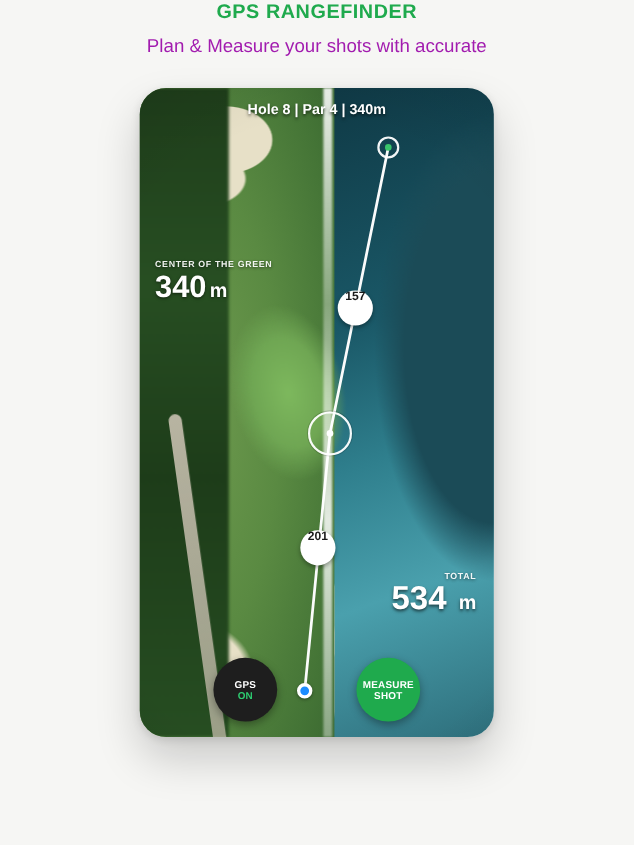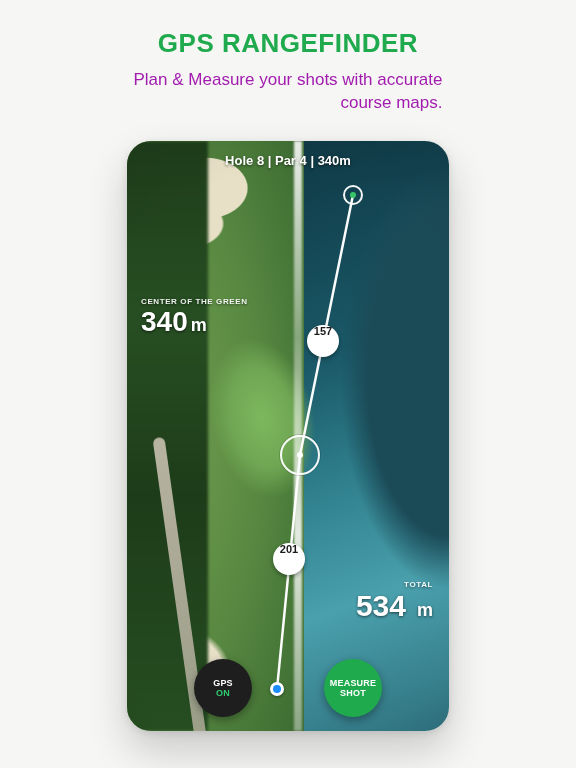--- a/index.html
+++ b/index.html
@@ -7,23 +7,22 @@
   body {
     background: #f6f6f4;
     font-family: -apple-system, "Helvetica Neue", Arial, sans-serif;
     overflow: hidden;
   }
   .page {
     width: 576px; height: 768px;
     display: flex; flex-direction: column; align-items: center;
   }
   .title {
-    margin-top: 28px;
     color: #1faa4d;
-    font-size: 26px;
+    font-size: 18px;
     font-weight: 800;
     letter-spacing: 0.5px;
     text-align: center;
   }
   .subtitle {
     margin-top: 10px;
     color: #a21caf;
     font-size: 17px;
     font-weight: 400;
     text-align: right;
@@ -159,21 +158,20 @@
   .btn.gps { background: #1e1e1e; }
   .btn.gps .on { color: #2ecc71; font-weight: 800; }
 </style>
 </head>
 <body>
 
 <div class="page">
   <h1 class="title">GPS RANGEFINDER</h1>
   <p class="subtitle">
     <span>Plan &amp; Measure your shots with accurate</span><br>
-    <span>course maps.</span>
   </p>
 
   <div class="device">
     <div class="map">
       <div class="sea"></div>
       <div class="land"></div>
       <div class="rough"></div>
       <div class="fairway"></div>
       <div class="path"></div>
       <div class="foam"></div>

